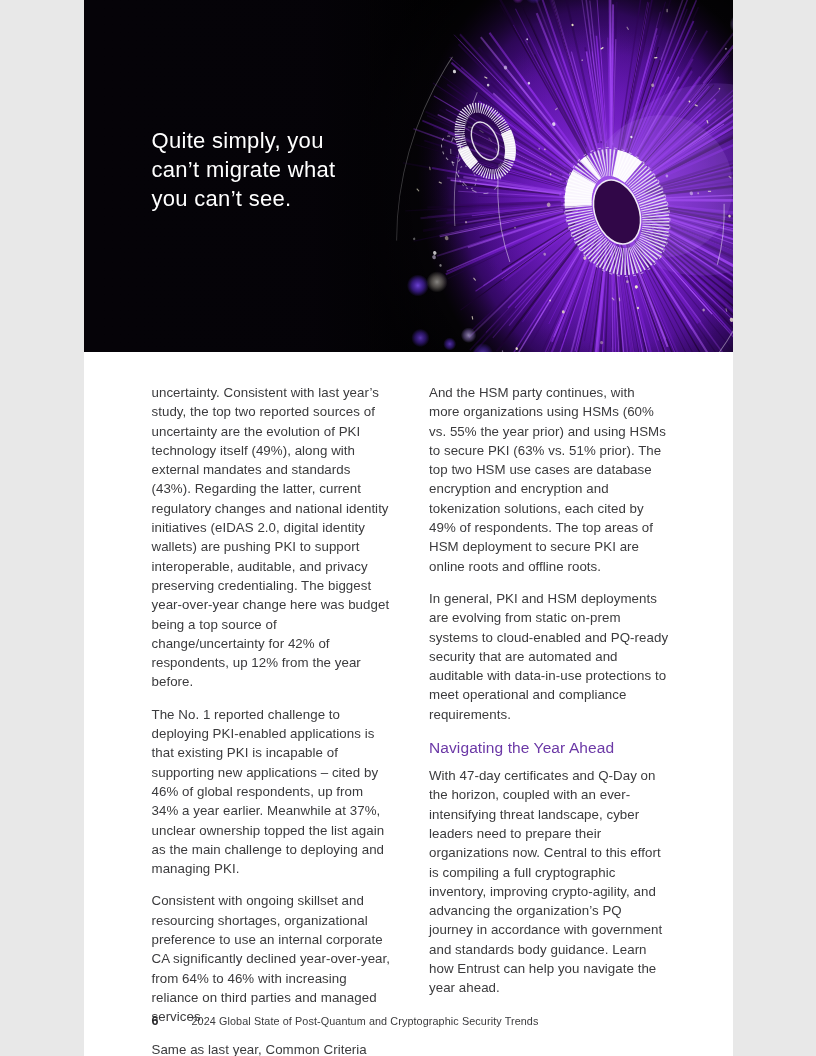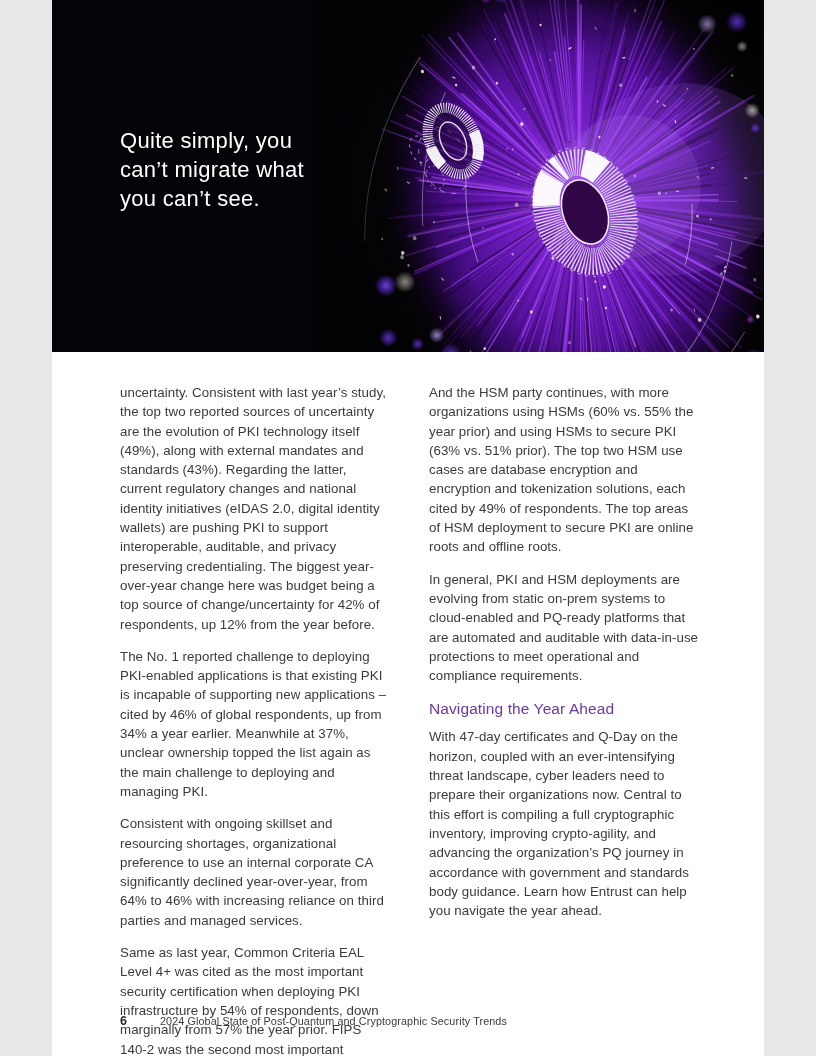--- a/index.html
+++ b/index.html
@@ -1,20 +1,20 @@
 <!DOCTYPE html>
 <html><head>
 <meta charset="utf-8">
 <style>
   * { margin: 0; padding: 0; box-sizing: border-box; }
   html, body { background: #e8e8e8; }
   body { font-family: "Liberation Sans", sans-serif; }
   .page {
     position: relative;
-    width: 712px; height: 1056px;
+    width: 649px; height: 1056px;
     margin: 0 auto;
     background: #ffffff;
     overflow: hidden;
   }
   .hero {
     position: relative;
     width: 816px; height: 352px;
     background: #060409;
     overflow: hidden;
   }
@@ -706,21 +706,21 @@
 
   <div class="content">
     <div class="col">
       <p>uncertainty. Consistent with last year’s study, the top two reported sources of uncertainty are the evolution of PKI technology itself (49%), along with external mandates and standards (43%). Regarding the latter, current regulatory changes and national identity initiatives (eIDAS 2.0, digital identity wallets) are pushing PKI to support interoperable, auditable, and privacy preserving credentialing. The biggest year-over-year change here was budget being a top source of change/uncertainty for 42% of respondents, up 12% from the year before.</p>
       <p>The No. 1 reported challenge to deploying PKI-enabled applications is that existing PKI is incapable of supporting new applications – cited by 46% of global respondents, up from 34% a year earlier. Meanwhile at 37%, unclear ownership topped the list again as the main challenge to deploying and managing PKI.</p>
       <p>Consistent with ongoing skillset and resourcing shortages, organizational preference to use an internal corporate CA significantly declined year-over-year, from 64% to 46% with increasing reliance on third parties and managed services.</p>
       <p>Same as last year, Common Criteria EAL Level 4+ was cited as the most important security certification when deploying PKI infrastructure by 54% of respondents, down marginally from 57% the year prior. FIPS 140-2 was the second most important certification; however, its importance has significantly declined year-over-year from 55% to 32%.</p>
     </div>
     <div class="col">
       <p>And the HSM party continues, with more organizations using HSMs (60% vs. 55% the year prior) and using HSMs to secure PKI (63% vs. 51% prior). The top two HSM use cases are database encryption and encryption and tokenization solutions, each cited by 49% of respondents. The top areas of HSM deployment to secure PKI are online roots and offline roots.</p>
-      <p>In general, PKI and HSM deployments are evolving from static on-prem systems to cloud-enabled and PQ-ready platforms that are automated and auditable with data-in-use protections to meet operational and compliance requirements.</p>
+      <p>In general, PKI and HSM deployments are evolving from static on-prem systems to cloud-enabled and PQ-ready security that are automated and auditable with data-in-use protections to meet operational and compliance requirements.</p>
       <h2 class="section-heading">Navigating the Year Ahead</h2>
       <p>With 47-day certificates and Q-Day on the horizon, coupled with an ever-intensifying threat landscape, cyber leaders need to prepare their organizations now. Central to this effort is compiling a full cryptographic inventory, improving crypto-agility, and advancing the organization’s PQ journey in accordance with government and standards body guidance. Learn how Entrust can help you navigate the year ahead.</p>
     </div>
   </div>
 
   <div class="footer">
     <span class="page-number">6</span>
     <span class="report-title">2024 Global State of Post-Quantum and Cryptographic Security Trends</span>
   </div>
 

